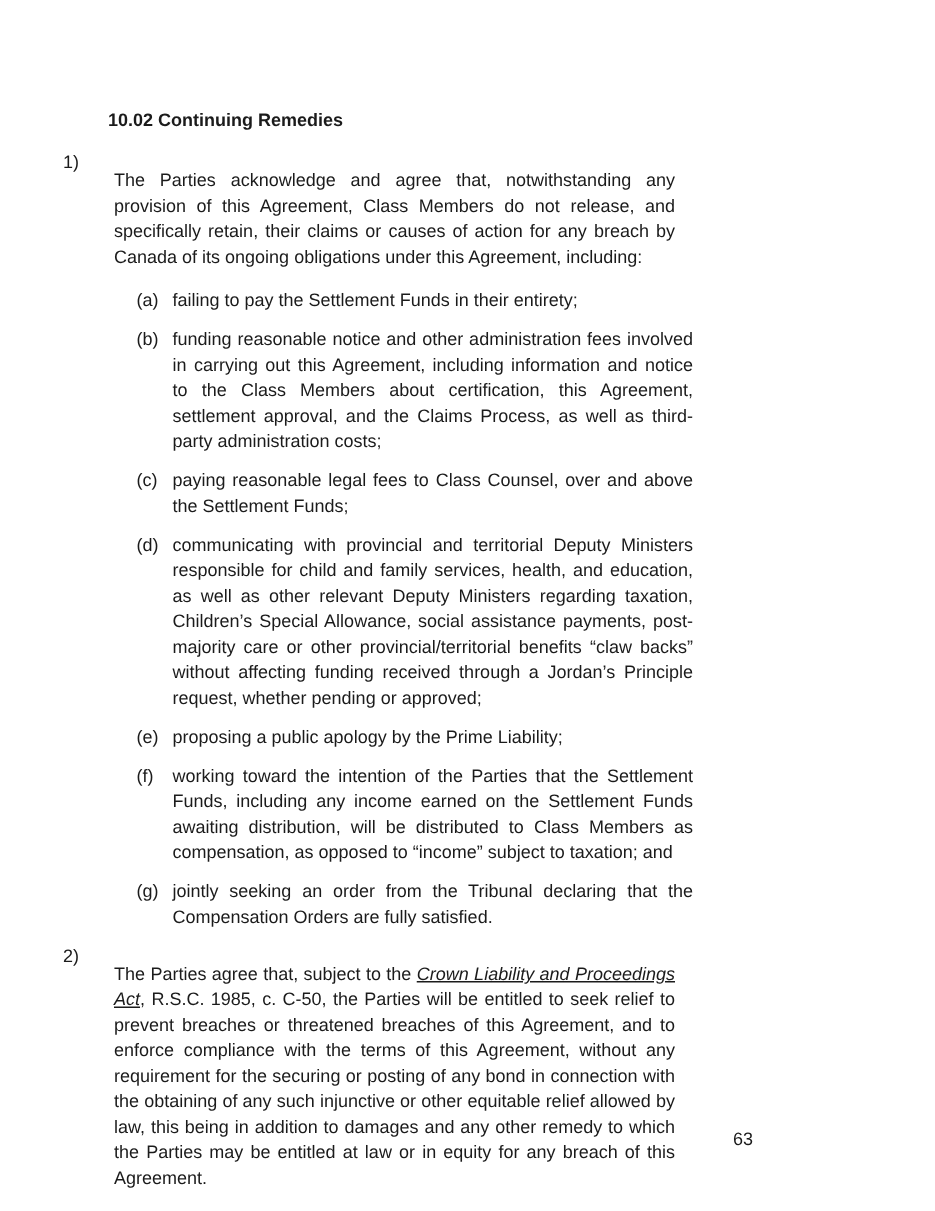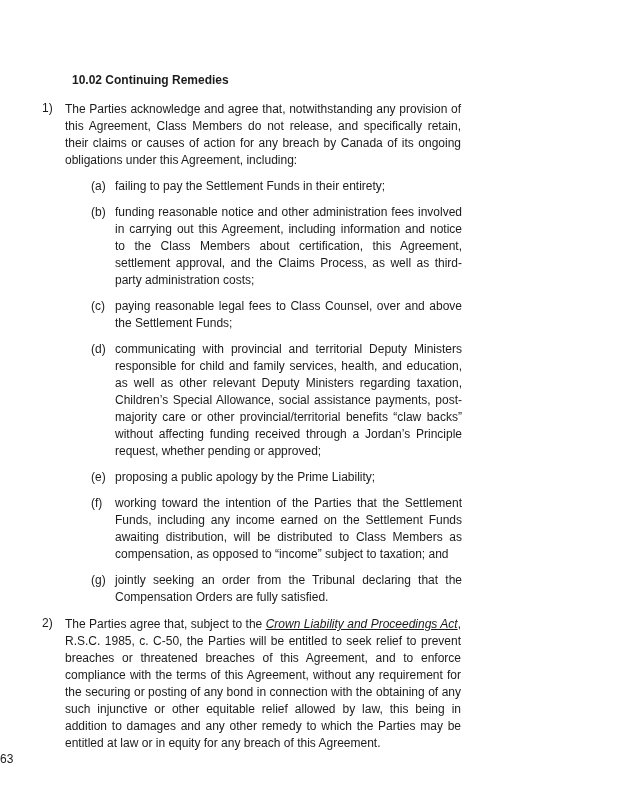--- a/index.html
+++ b/index.html
@@ -25,36 +25,36 @@
     font-weight: 700;
     margin: 0 0 11px 30px;
   }
   .item {
     display: flex;
     align-items: flex-start;
   }
   .item + .item { margin-top: 9px; }
   .item-num { flex: 0 0 22px; }
   .item-body { flex: 1; min-width: 0; }
-  .para { margin: 1px; text-align: justify; }
+  .para { margin: 12px; text-align: justify; }
   .subitem {
     display: flex;
     align-items: flex-start;
     margin-top: 9px;
     padding-left: 27px;
   }
   .sub-label { flex: 0 0 24px; }
   .sub-text { flex: 1; min-width: 0; text-align: justify; }
   em { font-style: italic; text-decoration: underline; }
   .page-number {
     position: absolute;
     left: 0;
     right: 0;
     top: 751px;
-    text-align: left;
+    text-align: right;
     font-size: 12px;
   }
 </style>
 </head>
 <body>
 
 <div class="page">
 
   <h2 class="heading">10.02 Continuing Remedies</h2>
 

